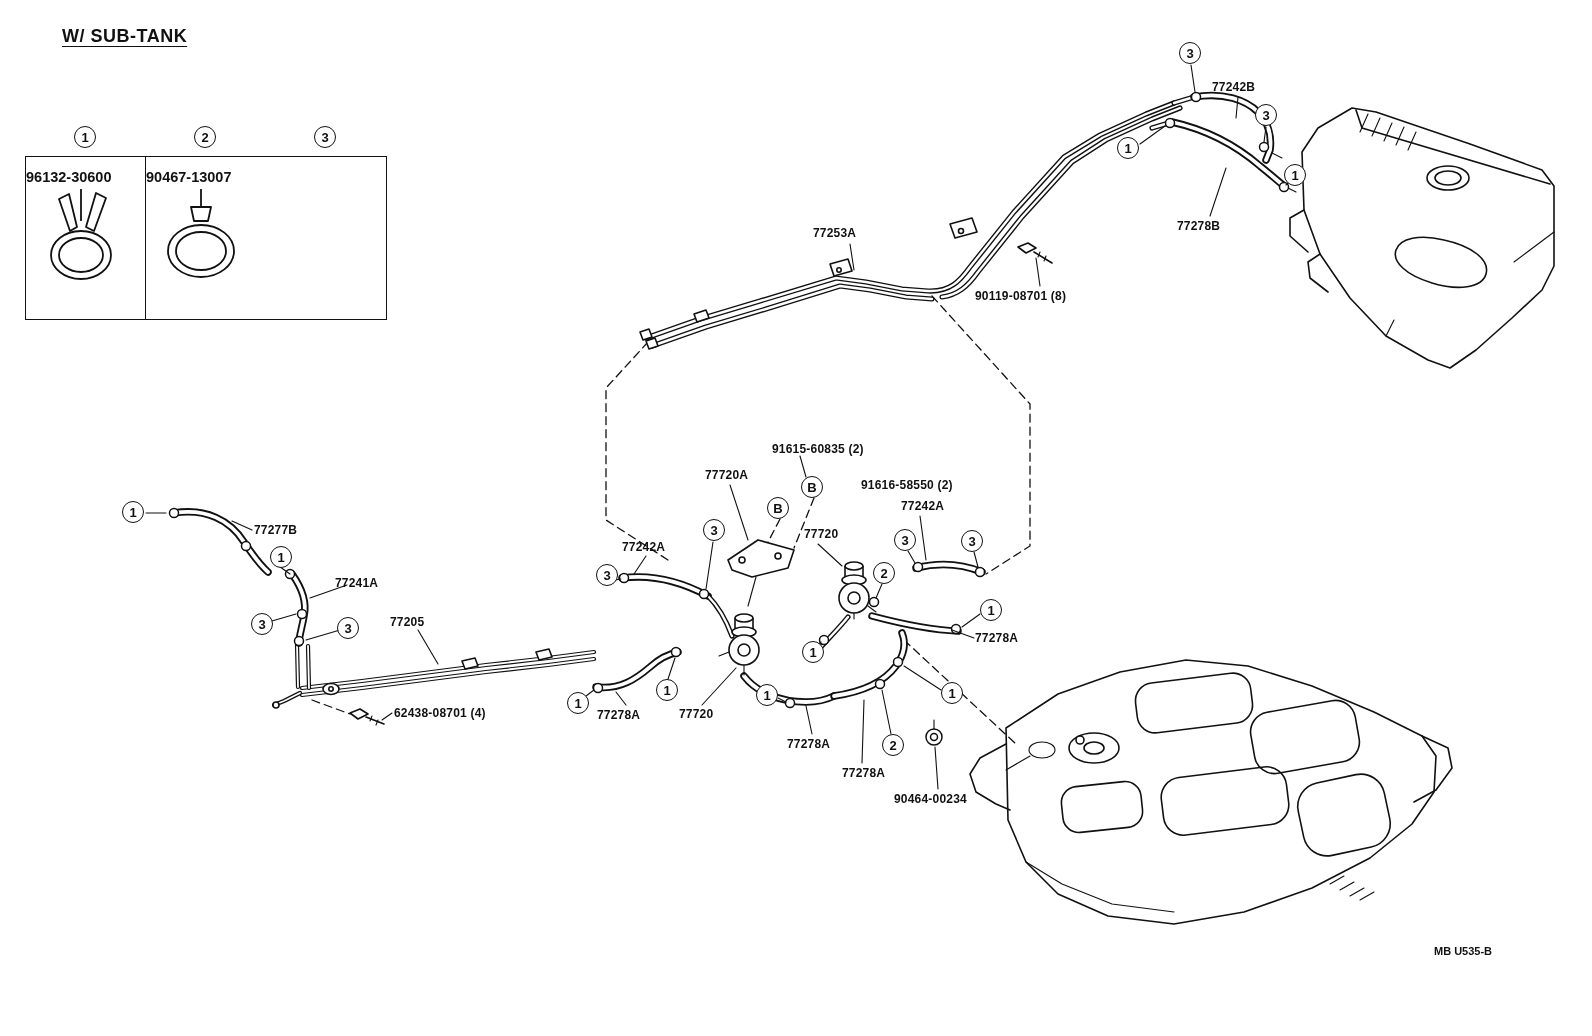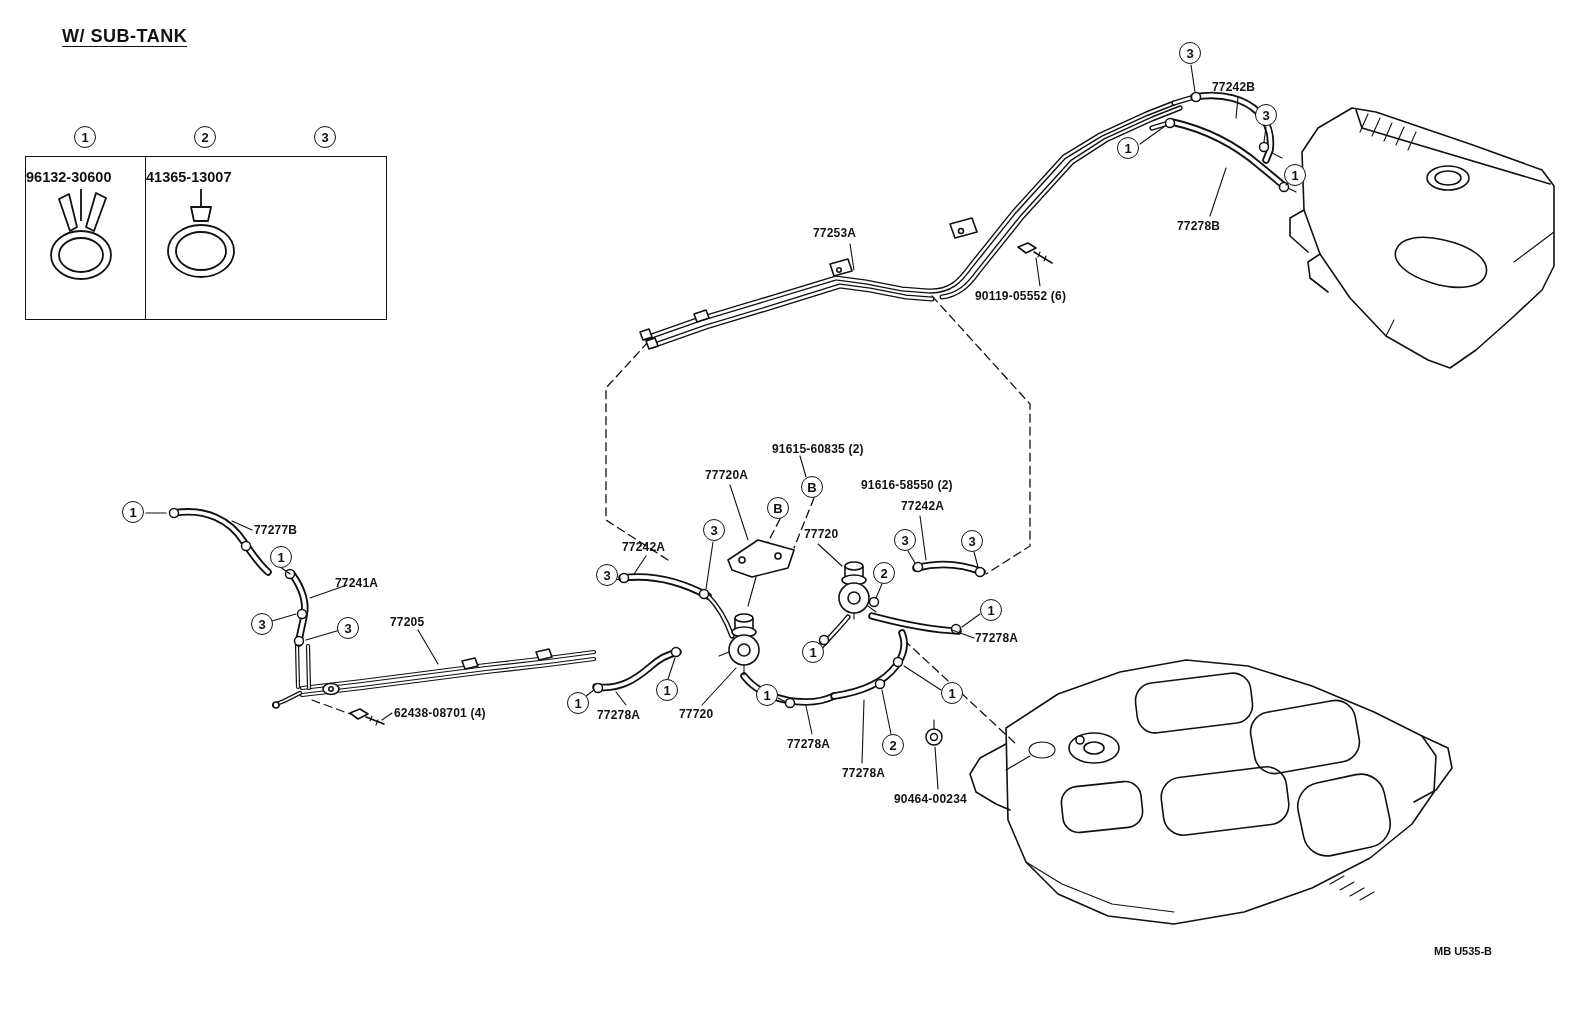--- a/index.html
+++ b/index.html
@@ -276,38 +276,38 @@
         <g fill="none" stroke="#111" stroke-width="1.8" stroke-linejoin="round">
           <line x1="55" y1="2" x2="55" y2="34"></line>
           <path fill="#fff" d="M44,44 L33,12 L43,7 L51,40 Z"></path>
           <path fill="#fff" d="M60,40 L70,6 L80,11 L68,44 Z"></path>
           <ellipse fill="#fff" cx="55" cy="68" rx="30" ry="24"></ellipse>
           <ellipse cx="55" cy="68" rx="22" ry="17"></ellipse>
         </g>
       </svg>
     </div>
     <div class="legend-cell">
-      <div class="legend-part">41365-13007</div>
+      <div class="legend-part">90467-13007</div>
       <svg width="110" height="104" viewBox="0 0 110 104">
         <g fill="none" stroke="#111" stroke-width="1.8" stroke-linejoin="round">
           <line x1="55" y1="2" x2="55" y2="28"></line>
           <path fill="#fff" d="M48,34 L45,20 L65,20 L62,34 Z"></path>
           <ellipse fill="#fff" cx="55" cy="64" rx="33" ry="26"></ellipse>
           <ellipse cx="55" cy="64" rx="25" ry="19"></ellipse>
         </g>
       </svg>
     </div>
   </div>
 </div>
 
 <div>
   <div class="lbl" style="left:813px;top:226px">77253A</div>
   <div class="lbl" style="left:1212px;top:80px">77242B</div>
   <div class="lbl" style="left:1177px;top:219px">77278B</div>
-  <div class="lbl" style="left:975px;top:289px">90119-05552 (6)</div>
+  <div class="lbl" style="left:975px;top:289px">90119-08701 (8)</div>
   <div class="lbl" style="left:772px;top:442px">91615-60835 (2)</div>
   <div class="lbl" style="left:705px;top:468px">77720A</div>
   <div class="lbl" style="left:861px;top:478px">91616-58550 (2)</div>
   <div class="lbl" style="left:901px;top:499px">77242A</div>
   <div class="lbl" style="left:804px;top:527px">77720</div>
   <div class="lbl" style="left:254px;top:523px">77277B</div>
   <div class="lbl" style="left:622px;top:540px">77242A</div>
   <div class="lbl" style="left:335px;top:576px">77241A</div>
   <div class="lbl" style="left:390px;top:615px">77205</div>
   <div class="lbl" style="left:975px;top:631px">77278A</div>

